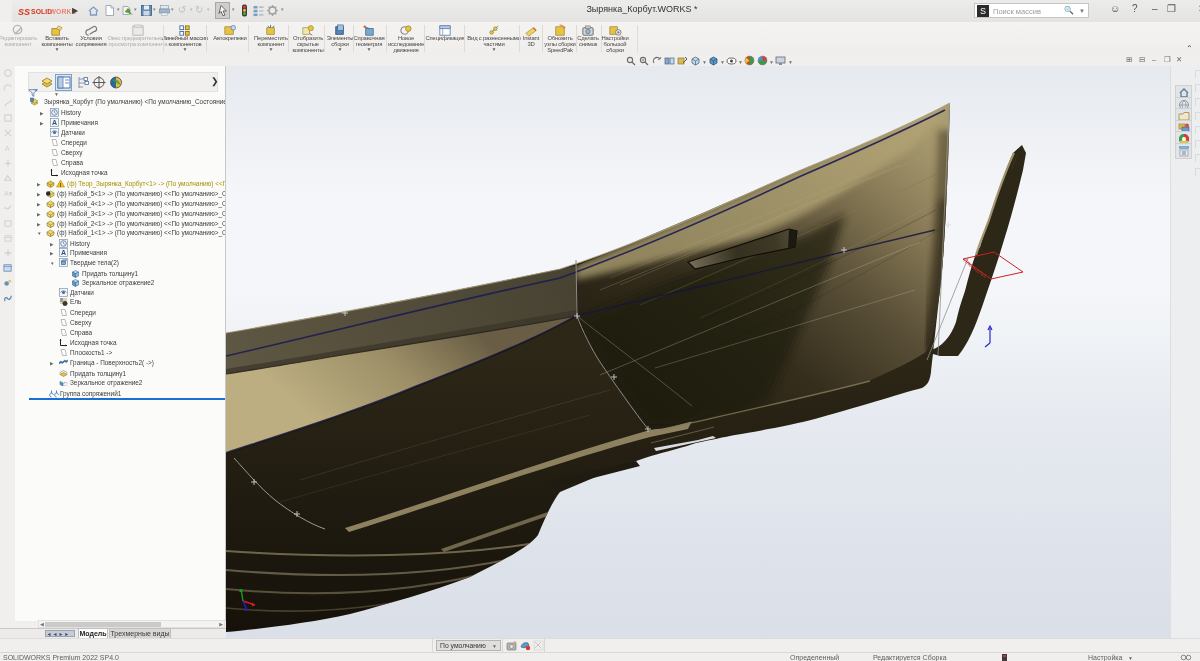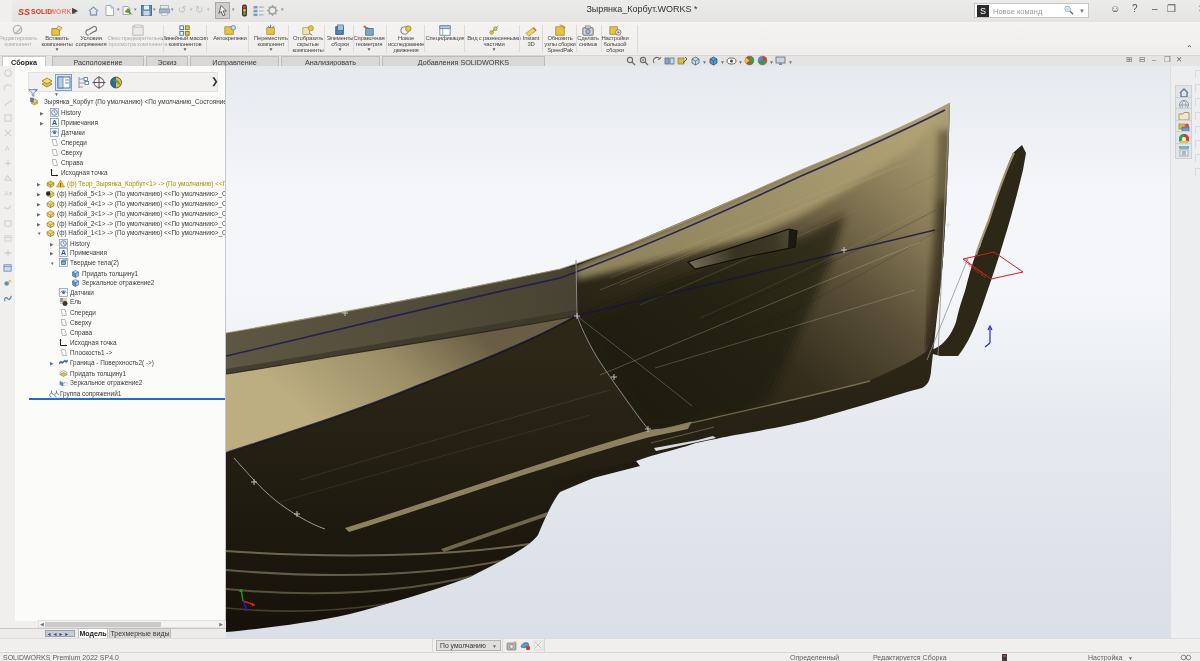--- a/index.html
+++ b/index.html
@@ -119,21 +119,21 @@
         </svg>
       <svg class="qi" style="left:254px;" viewBox="0 0 13 13">
           <circle cx="6.5" cy="6.5" r="3.6" fill="none" stroke="#a2a09c" stroke-width="1.6"></circle>
           <circle cx="6.5" cy="6.5" r="1.4" fill="#f0efee"></circle>
           <path d="M6.5 1v2.2M6.5 9.8V12M1 6.5h2.2M9.8 6.5H12M2.6 2.6l1.6 1.6M8.8 8.8l1.6 1.6M10.4 2.6L8.8 4.2M4.2 8.8l-1.6 1.6" stroke="#a2a09c" stroke-width="1.2"></path>
         </svg>
       <div class="tbtn" style="left:268px;top:7px;font-size:4.5px;color:#888;">▼</div>
     </div>
     <div id="searchbox">
         <div class="sicon">Ѕ</div>
-        <div class="stxt">Новое команд</div>
+        <div class="stxt">Поиск массив</div>
         <div class="smag">🔍</div>
         <div class="sarr">▼</div>
       </div>
     <div class="tbtn" style="left:1098px;">☺</div>
     <div class="tbtn" style="left:1120px;">?</div>
     <div class="tbtn" style="left:1140px;">–</div>
     <div class="tbtn" style="left:1155px;">❐</div>
     <div class="tbtn" style="left:1186px;">✕</div>
   </div>
   <div id="ribbon">
@@ -297,28 +297,20 @@
 <div class="rsep" style="left:353px;"></div>
 <div class="rsep" style="left:386px;"></div>
 <div class="rsep" style="left:424px;"></div>
 <div class="rsep" style="left:464px;"></div>
 <div class="rsep" style="left:519px;"></div>
 <div class="rsep" style="left:542px;"></div>
 <div class="rsep" style="left:576px;"></div>
 <div class="rsep" style="left:601px;"></div>
 <div class="rsep" style="left:637px;"></div>
 </div>
-  <div id="tabrow">
-    <div class="tab active" style="left:2px;width:44px;">Сборка</div>
-    <div class="tab" style="left:52px;width:92px;">Расположение</div>
-    <div class="tab" style="left:146px;width:42px;">Эскиз</div>
-    <div class="tab" style="left:190px;width:89px;">Исправление</div>
-    <div class="tab" style="left:281px;width:99px;">Анализировать</div>
-    <div class="tab" style="left:382px;width:163px;">Добавления SOLIDWORKS</div>
-  </div>
   <div id="leftdock">
       <svg class="ldi" style="top:2px;" viewBox="0 0 11 11">
         <circle cx="5.5" cy="5.5" r="3.5" fill="none" stroke="#9a9894" stroke-width="1.2"></circle>
       </svg>
       <svg class="ldi" style="top:17px;" viewBox="0 0 11 11">
         <path d="M2 8 A4 4 0 0 1 9 4" fill="none" stroke="#9a9894" stroke-width="1.2"></path>
       </svg>
       <svg class="ldi" style="top:32px;" viewBox="0 0 11 11">
         <path d="M2 9 C3 4 8 7 9 2" fill="none" stroke="#9a9894" stroke-width="1.2"></path>
       </svg>

